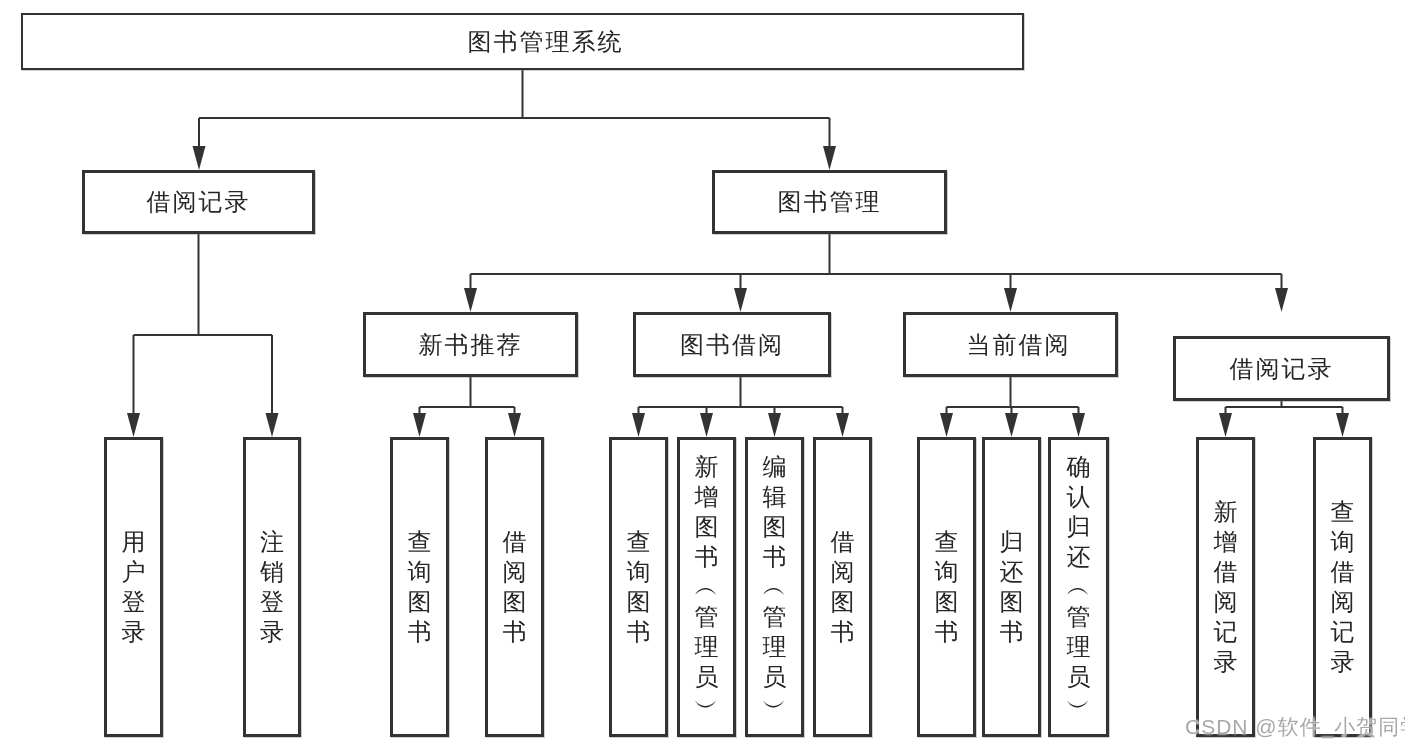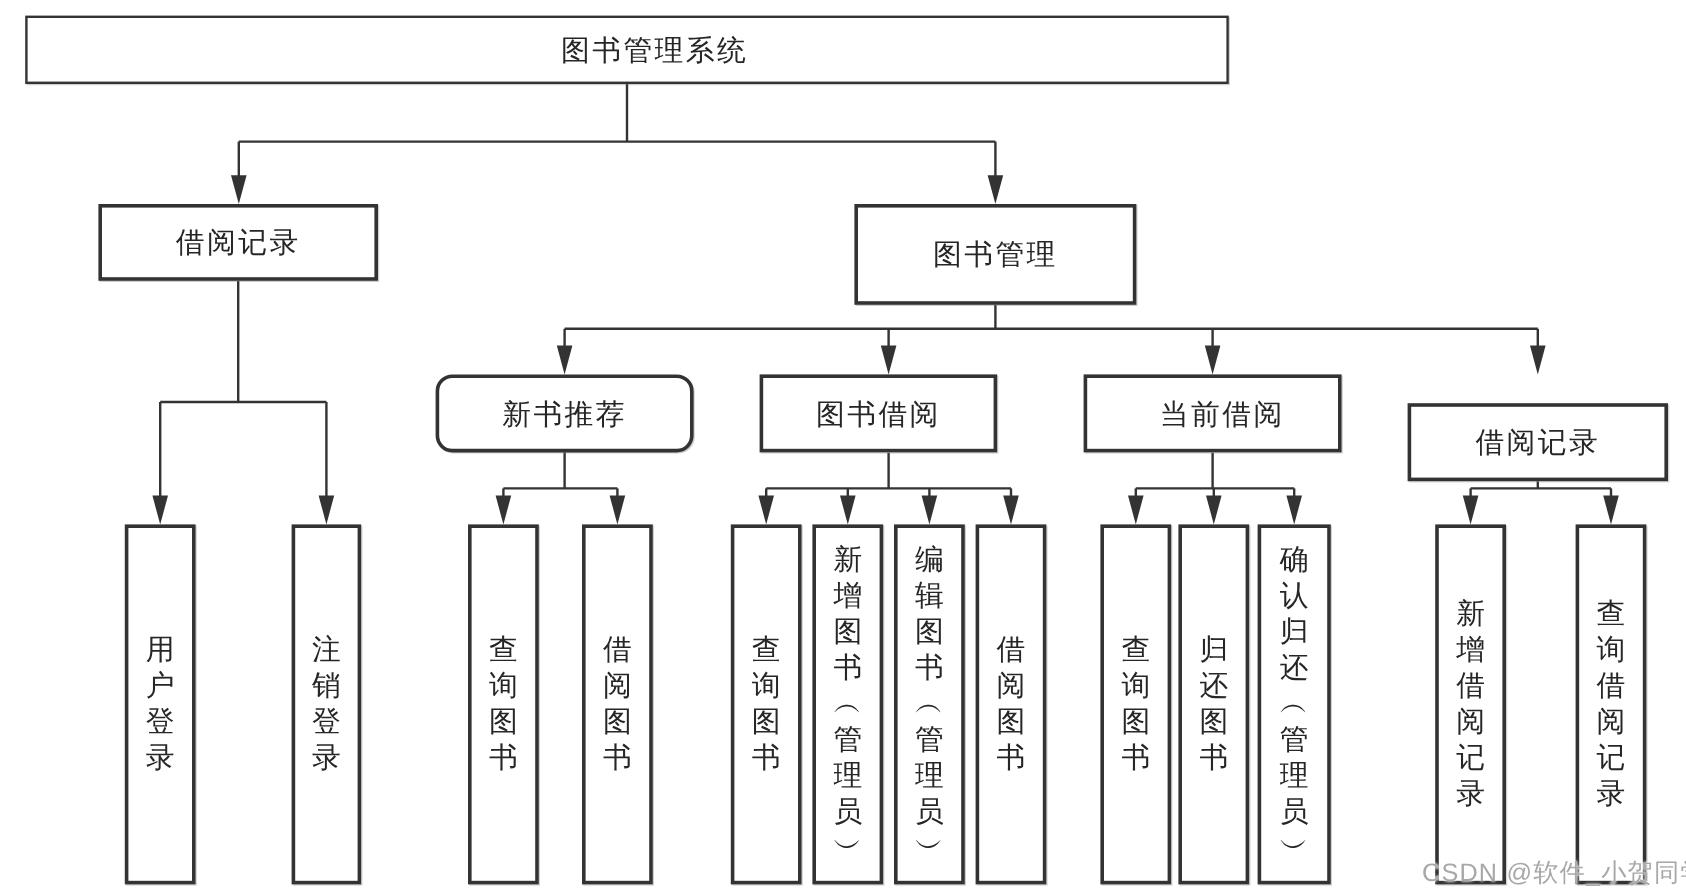--- a/index.html
+++ b/index.html
@@ -123,25 +123,25 @@
     </g>
   </svg>
 
   <div class="node root" style="left:21px;top:13px;width:1003px;height:57px;">
     <span class="hlabel">图书管理系统</span>
   </div>
 
   <div class="node" style="left:82px;top:170px;width:233px;height:64px;">
     <span class="hlabel">借阅记录</span>
   </div>
-  <div class="node" style="left:712px;top:170px;width:235px;height:84px;text-align:right;">
+  <div class="node" style="left:712px;top:170px;width:235px;height:64px;text-align:right;">
     <span class="hlabel">图书管理</span>
   </div>
 
-  <div class="node" style="left:363px;top:312px;width:215px;height:65px;border-radius:14px;">
+  <div class="node" style="left:363px;top:312px;width:215px;height:65px;">
     <span class="hlabel">新书推荐</span>
   </div>
   <div class="node" style="left:633px;top:312px;width:198px;height:65px;">
     <span class="hlabel">图书借阅</span>
   </div>
   <div class="node" style="left:903px;top:312px;width:215px;height:65px;padding-left:16px;">
     <span class="hlabel">当前借阅</span>
   </div>
   <div class="node" style="left:1173px;top:312px;width:217px;height:65px;margin-top:24px;">
     <span class="hlabel">借阅记录</span>

